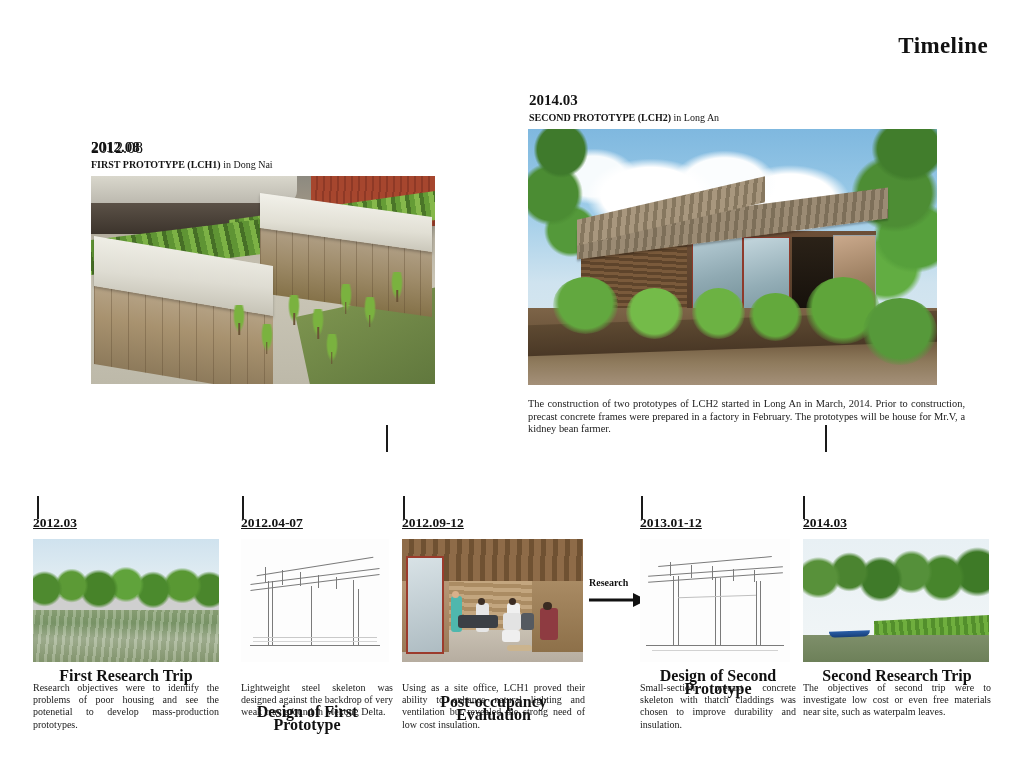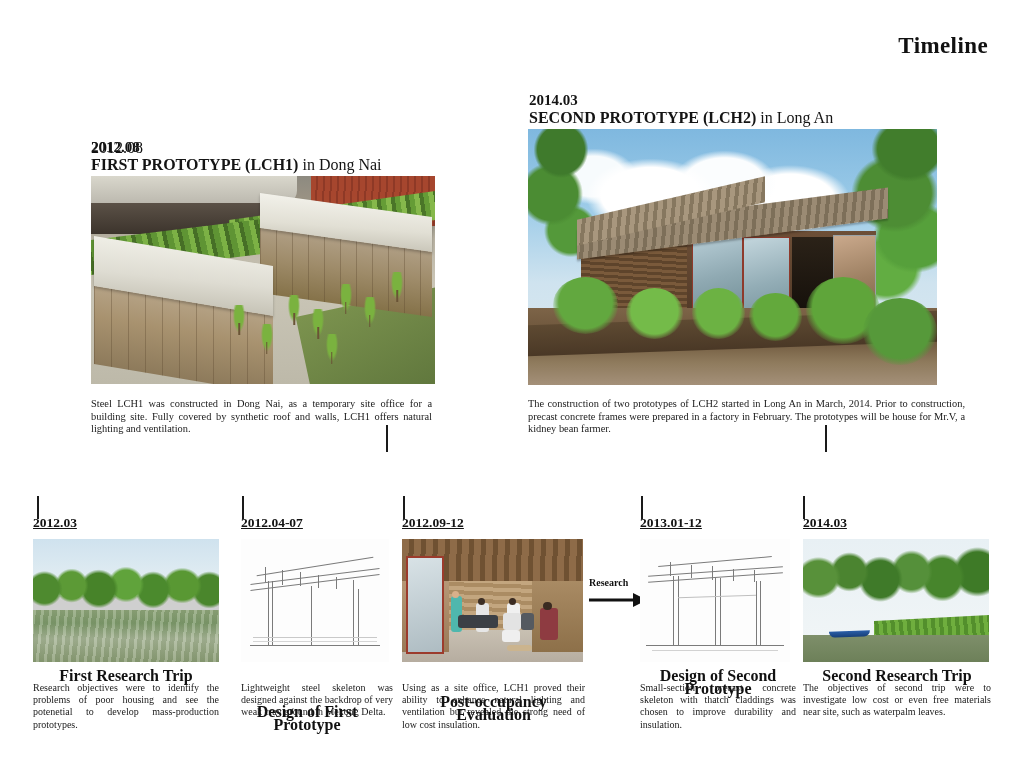--- a/index.html
+++ b/index.html
@@ -6,21 +6,21 @@
   body{
     width:1024px;height:768px;overflow:hidden;background:#ffffff;
     font-family:"Liberation Serif",serif;color:#111;position:relative;
   }
   .page{position:relative;width:1024px;height:768px;border-radius:21px;}
 
   
   .abs{position:absolute;}
   .date{font-family:"Liberation Serif",serif;font-weight:bold;font-size:15px;color:#141414;letter-spacing:0px;line-height:17px;}
   .date-sm{font-family:"Liberation Serif",serif;font-weight:bold;font-size:13.5px;color:#141414;line-height:16px;text-decoration:underline;}
-  .proto-line{font-family:"Liberation Serif",serif;font-size:16px;line-height:17px;color:#141414;}
+  .proto-line{font-family:"Liberation Serif",serif;font-size:10px;line-height:17px;color:#141414;}
   .proto-line b{font-weight:bold;}
   .body-txt{font-family:"Liberation Serif",serif;font-size:10.4px;line-height:12.6px;color:#1a1a1a;text-align:justify;}
   .cap-title{font-family:"Liberation Serif",serif;font-weight:bold;font-size:16px;line-height:13px;color:#111;text-align:center;}
   .cap-body{font-family:"Liberation Serif",serif;font-size:10px;line-height:12.2px;color:#1a1a1a;text-align:justify;}
 
   .title-timeline{
     position:absolute;right:36px;top:33px;
     font-family:"Liberation Serif",serif;font-weight:bold;font-size:23px;color:#111;letter-spacing:.4px;
   }
 
@@ -232,21 +232,20 @@
     <div class="tree" style="left:41%;top:62%;"></div>
     <div class="tree" style="left:49%;top:71%;"></div>
     <div class="tree" style="left:57%;top:57%;"></div>
     <div class="tree" style="left:64%;top:64%;"></div>
     <div class="tree" style="left:72%;top:52%;"></div>
     <div class="tree" style="left:79%;top:58%;"></div>
     <div class="tree" style="left:87%;top:46%;"></div>
     <div class="tree" style="left:68%;top:76%;"></div>
   </div>
 
-  <div class="abs body-txt" style="left:91px;top:398px;width:341px;">Steel LCH1 was constructed in Dong Nai, as a temporary site office for a building site. Fully covered by synthetic roof and walls, LCH1 offers natural lighting and ventilation.</div>
 
   <div class="abs date" style="left:529px;top:92px;width:220px;">2014.03</div>
   <div class="abs proto-line" style="left:529px;top:109px;width:440px;white-space:nowrap;">
     <b>SECOND PROTOTYPE (LCH2)</b><span> in Long An</span>
   </div>
 
   <div class="photo" style="left:528px;top:129px;width:409px;height:256px;">
     <div class="p2-sky"></div>
     <div class="p2-clouds"></div>
     <div class="p2-treeL"></div>

